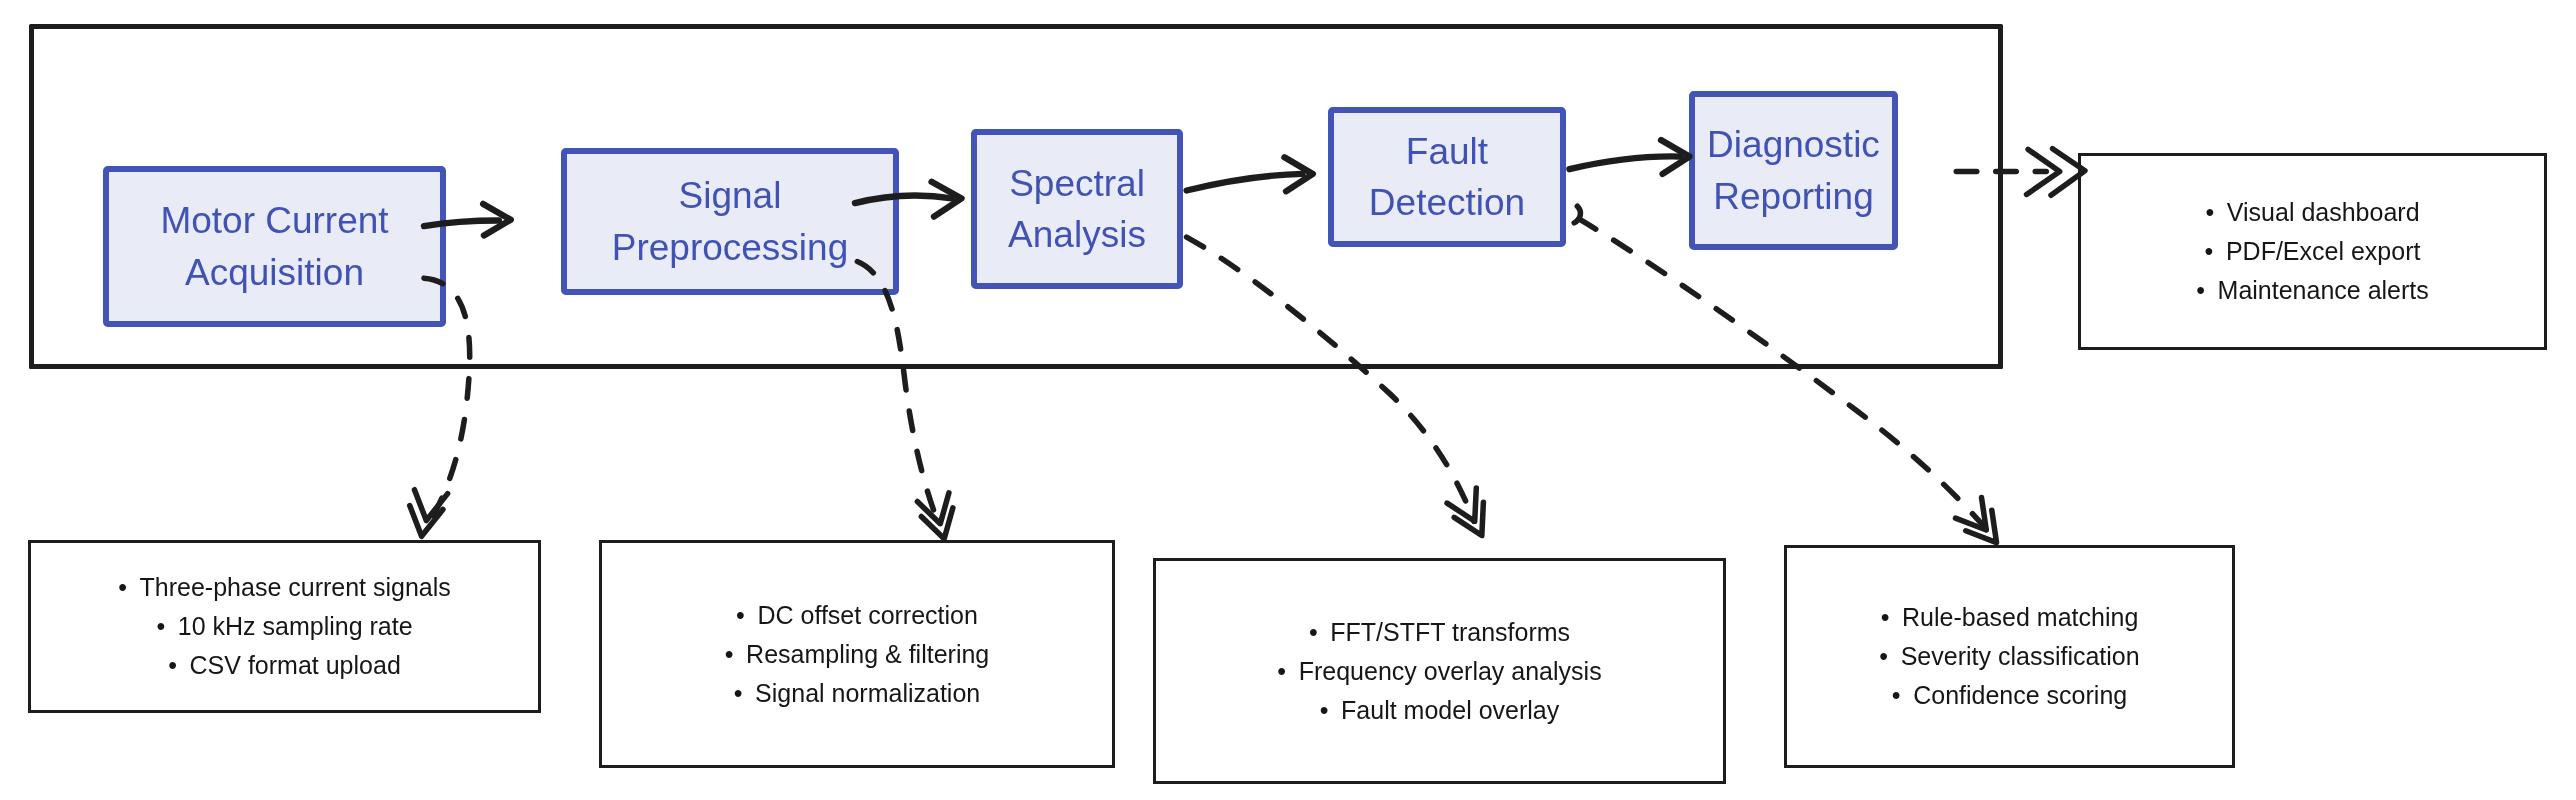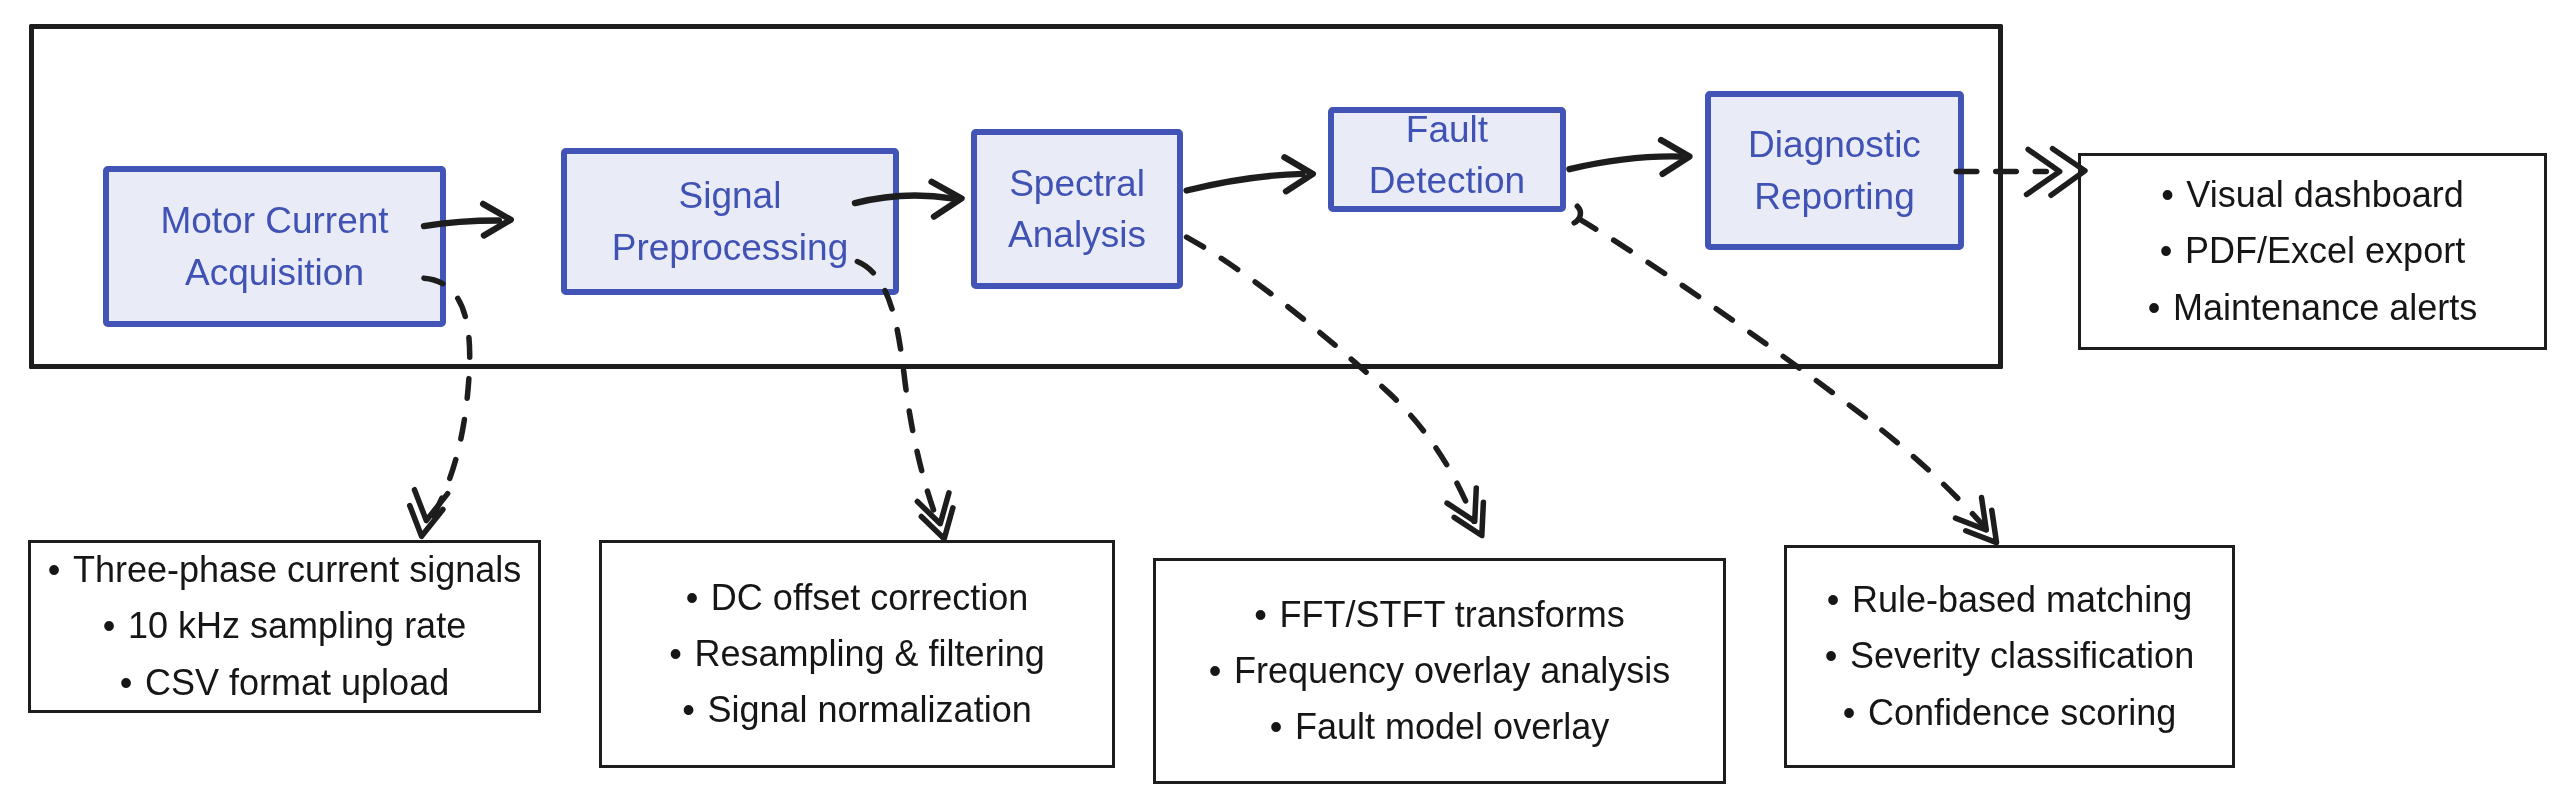--- a/index.html
+++ b/index.html
@@ -32,35 +32,35 @@
     color: #4053b5;
     font-size: 37px;
     line-height: 1.38;
     text-align: center;
     z-index: 2;
     white-space: nowrap;
   }
   #node-acquisition   { left: 92px;   top: 166px; width: 343px; height: 161px; margin-left: 11px; }
   #node-preprocessing { left: 513px;  top: 148px; width: 338px; height: 147px; margin-left: 48px; }
   #node-spectral      { left: 971px; top: 129px; width: 212px; height: 160px; }
-  #node-fault         { left: 1328px; top: 107px; width: 238px; height: 105px; justify-content: flex-end; }
-  #node-reporting     { left: 1689px; top: 91px; width: 259px; height: 159px; margin-left: 16px; }
+  #node-fault         { left: 1328px; top: 107px; width: 238px; height: 140px; }
+  #node-reporting     { left: 1689px; top: 91px; width: 209px; height: 159px; }
   .panel {
     position: absolute;
     border: 3.2px solid #1d1d1d;
     box-sizing: border-box;
     background: #ffffff;
     display: flex;
     align-items: center;
     justify-content: center;
     z-index: 2;
   }
   .panel ul { list-style: none; margin: 0; padding: 0; text-align: center; }
   .panel li {
-    font-size: 36px;
+    font-size: 25px;
     line-height: 1.56;
     color: #161616;
     white-space: nowrap;
   }
   .panel .bullet { margin-right: 12.6px; }
   #panel-output   { left: 2078px; top: 153px; width: 469px; height: 197px; }
   #panel-acq      { left: 28px;   top: 540px; width: 513px; height: 173px; }
   #panel-pre      { left: 599px;  top: 540px; width: 516px; height: 228px; }
   #panel-spec     { left: 1153px; top: 542px; width: 573px; height: 226px; margin-top: 16px; }
   #panel-fault    { left: 1784px; top: 545px; width: 451px; height: 223px; }

